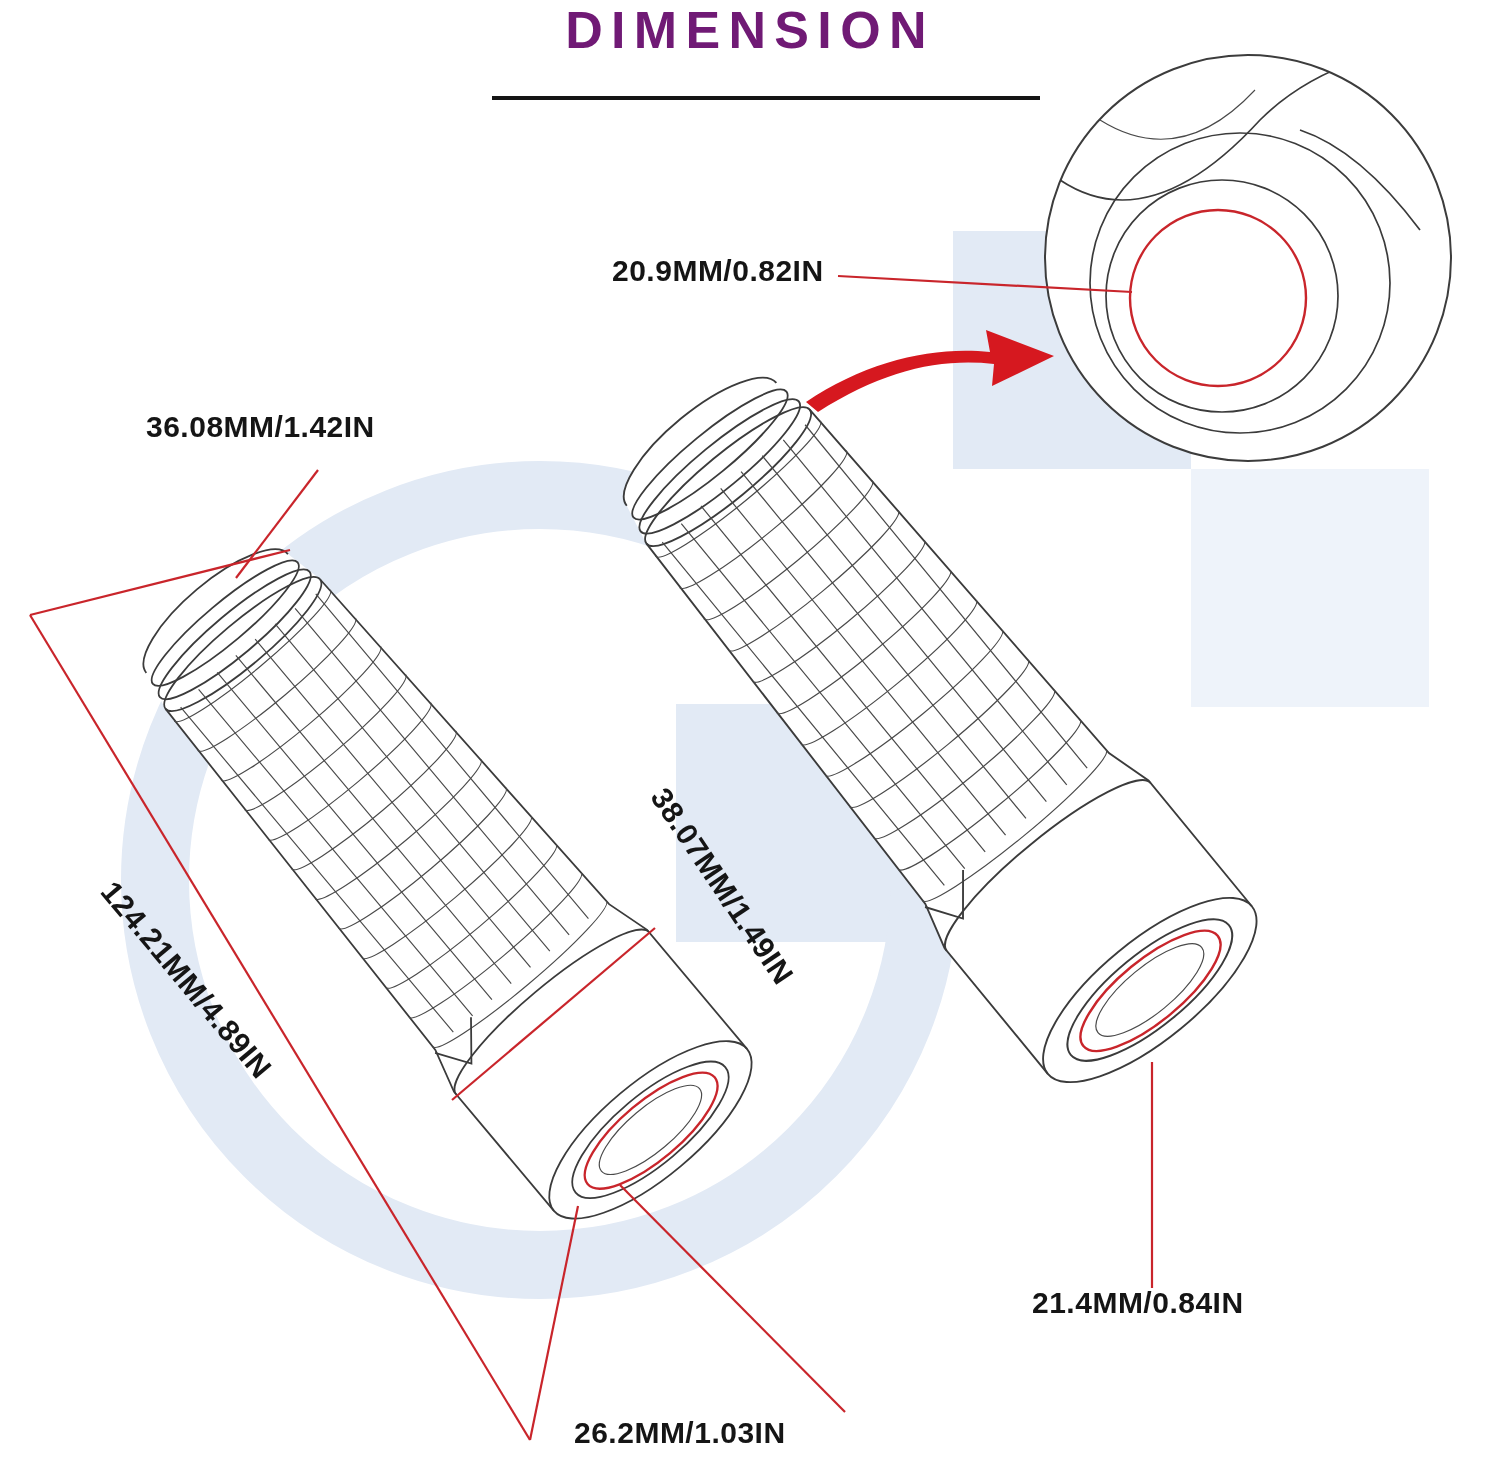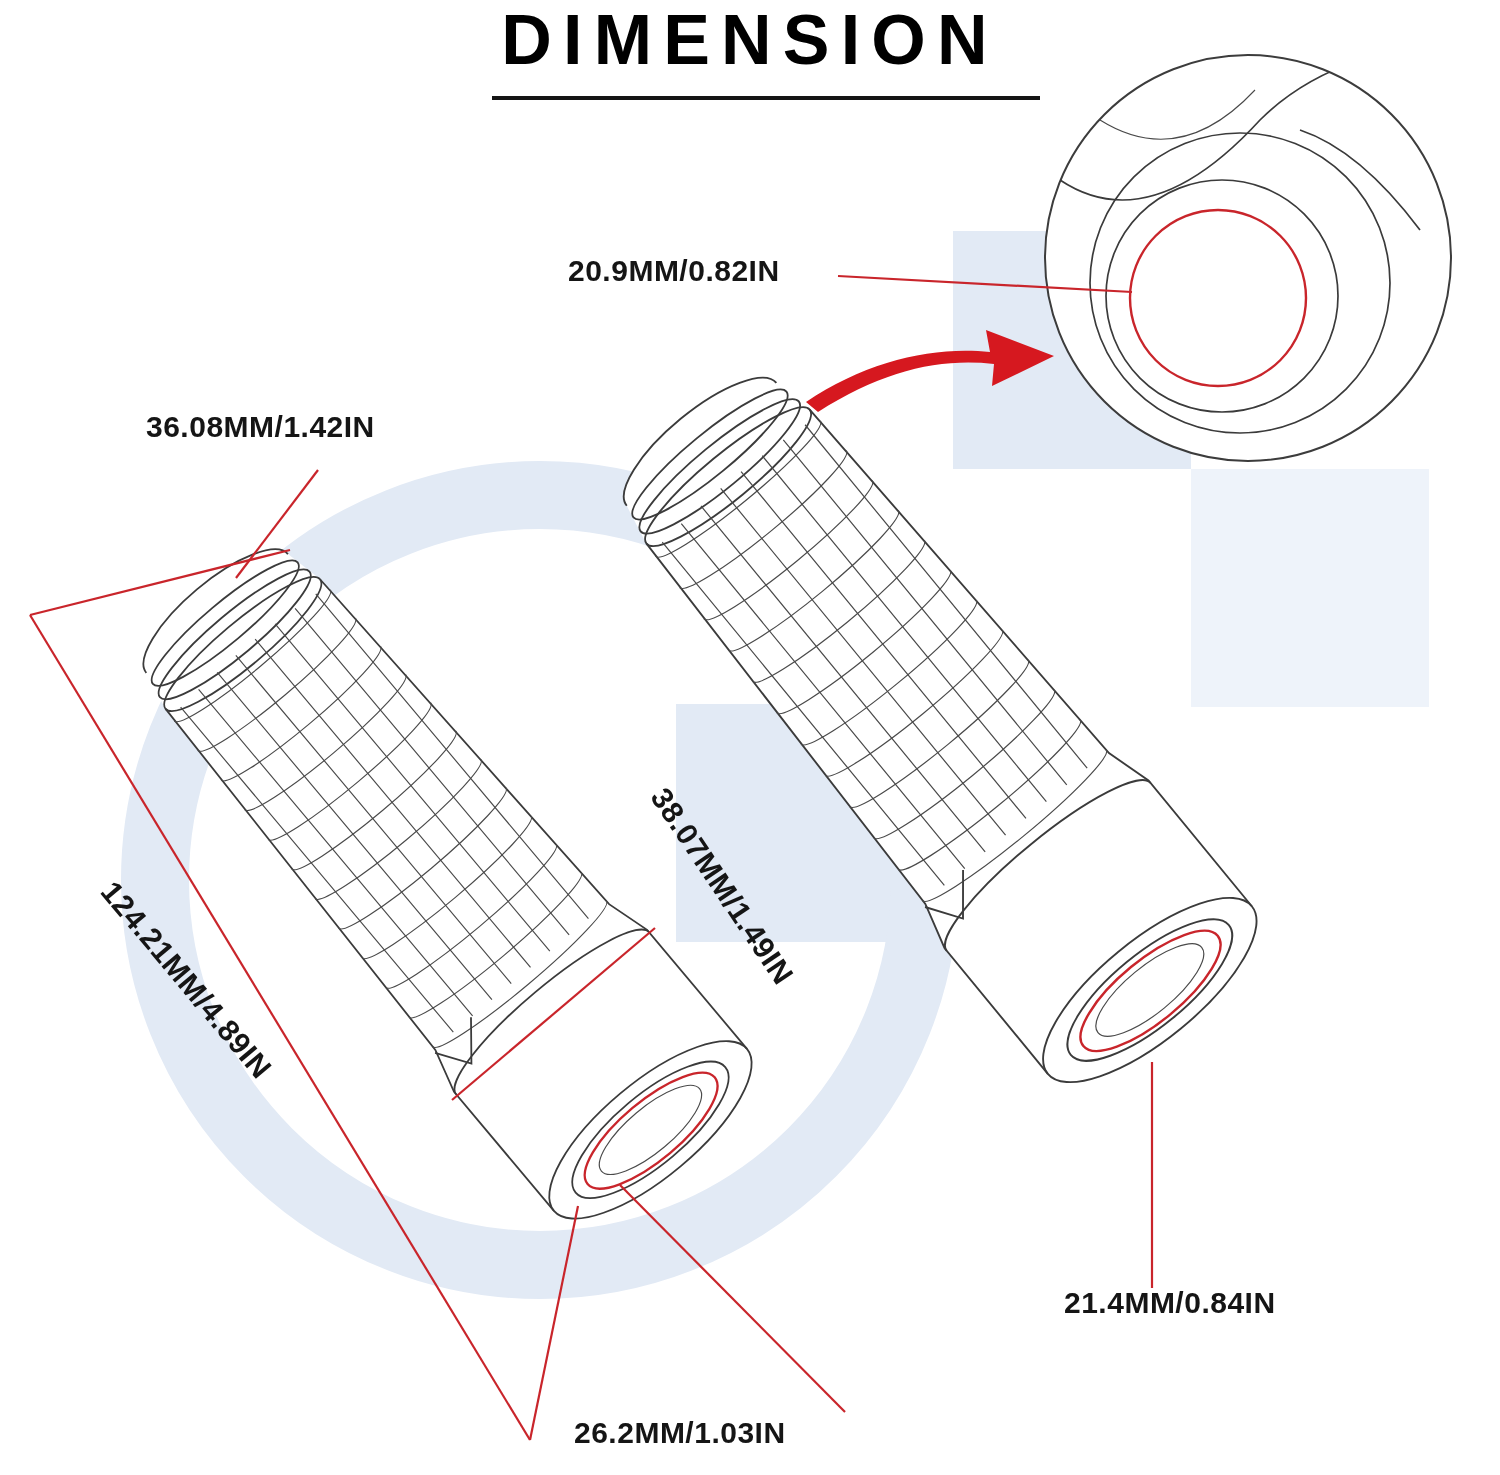--- a/index.html
+++ b/index.html
@@ -20,24 +20,24 @@
     font-size:30px;
     color:#151515;
     white-space:nowrap;
     letter-spacing:0.5px;
   }
   .rot-length{transform:rotate(50deg);transform-origin:0 0;}
   .rot-cap{transform:rotate(56deg);transform-origin:0 0;}
   #page-title{
     position:absolute;left:0;right:0;top:0;
     text-align:center;
-    font-size:70px;
+    font-size:52px;
     font-weight:800;
     letter-spacing:0.16em;
-    color:#000000;
+    color:#701a75;
   }
   #title-rule{
     position:absolute;
     left:492px;top:96px;width:548px;height:4px;
     background:#151515;
   }
 </style>
 </head>
 <body>
 
@@ -105,25 +105,25 @@
       <path class="red" d="M1152 1288 L1152 1062"></path>
       <path class="red" d="M620 1185 L845 1412"></path>
     </g>
 
     <path fill="#d6181f" d="M806 402 C868 360 935 346 990 352 L986 330 L1054 356 L992 386 L994 364 C940 358 884 370 818 412 Z"></path>
   </svg>
 
   <div id="page-title">DIMENSION</div>
   <div id="title-rule"></div>
 
-  <div class="lbl" style="left:568px;top:254px">20.9MM/0.82IN</div>
+  <div class="lbl" style="left:612px;top:254px">20.9MM/0.82IN</div>
 
   <div class="lbl" style="left:146px;top:410px">36.08MM/1.42IN</div>
 
   <div class="lbl rot-length" style="left:120px;top:875px">124.21MM/4.89IN</div>
 
   <div class="lbl rot-cap" style="left:672px;top:782px">38.07MM/1.49IN</div>
 
-  <div class="lbl" style="left:1064px;top:1286px">21.4MM/0.84IN</div>
+  <div class="lbl" style="left:1032px;top:1286px">21.4MM/0.84IN</div>
 
   <div class="lbl" style="left:574px;top:1416px">26.2MM/1.03IN</div>
 
 </div>
 
 </body></html>

